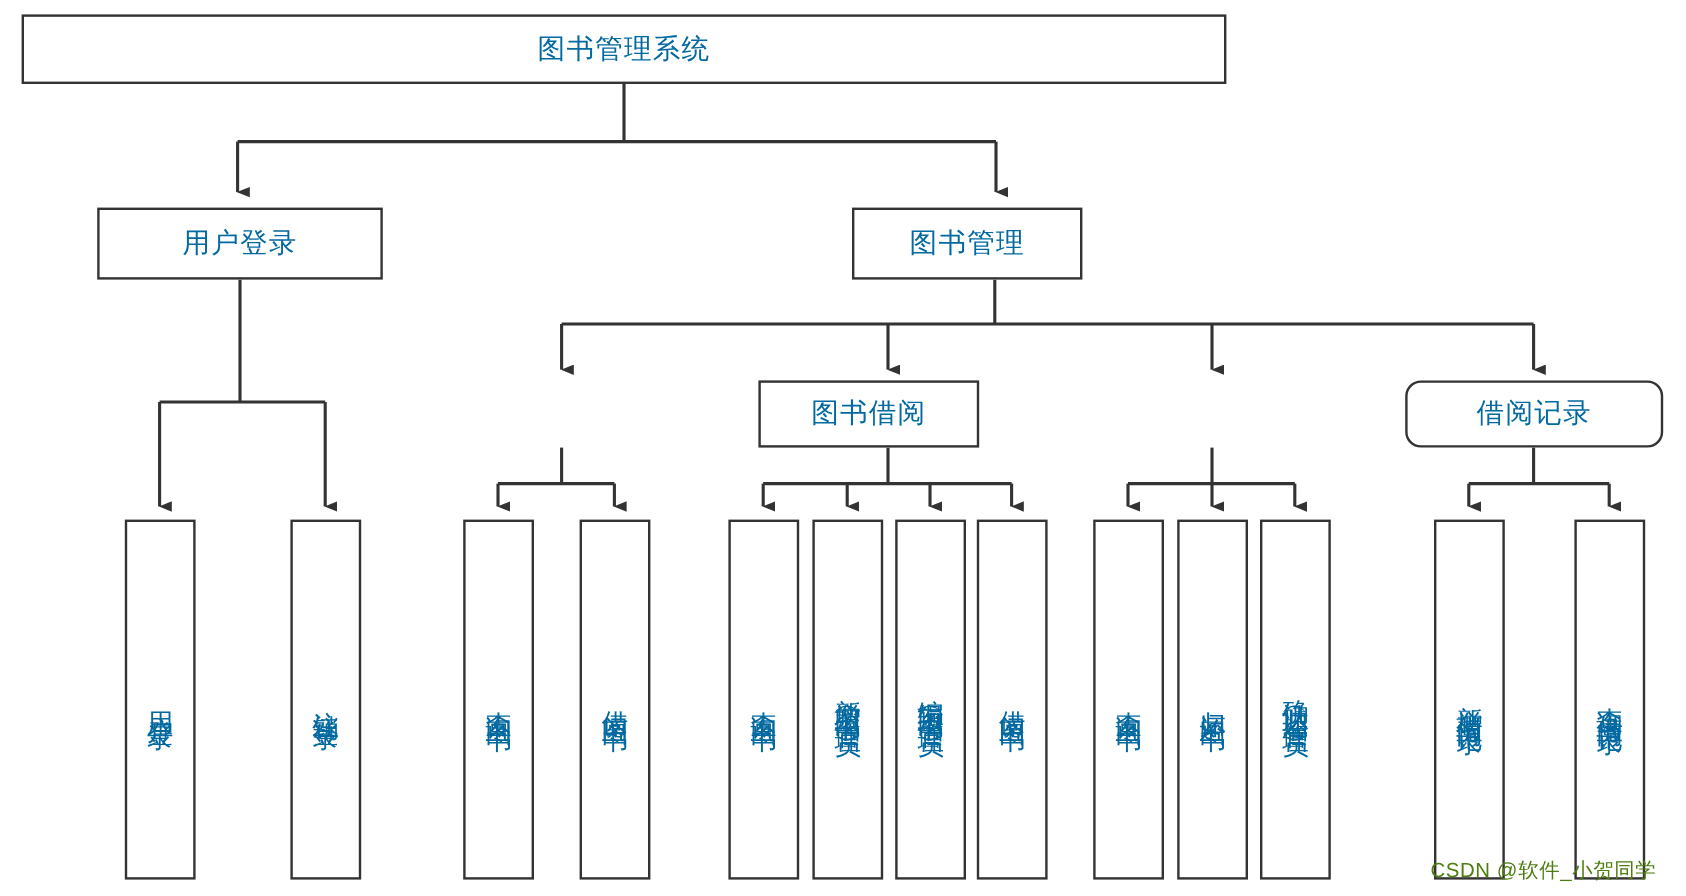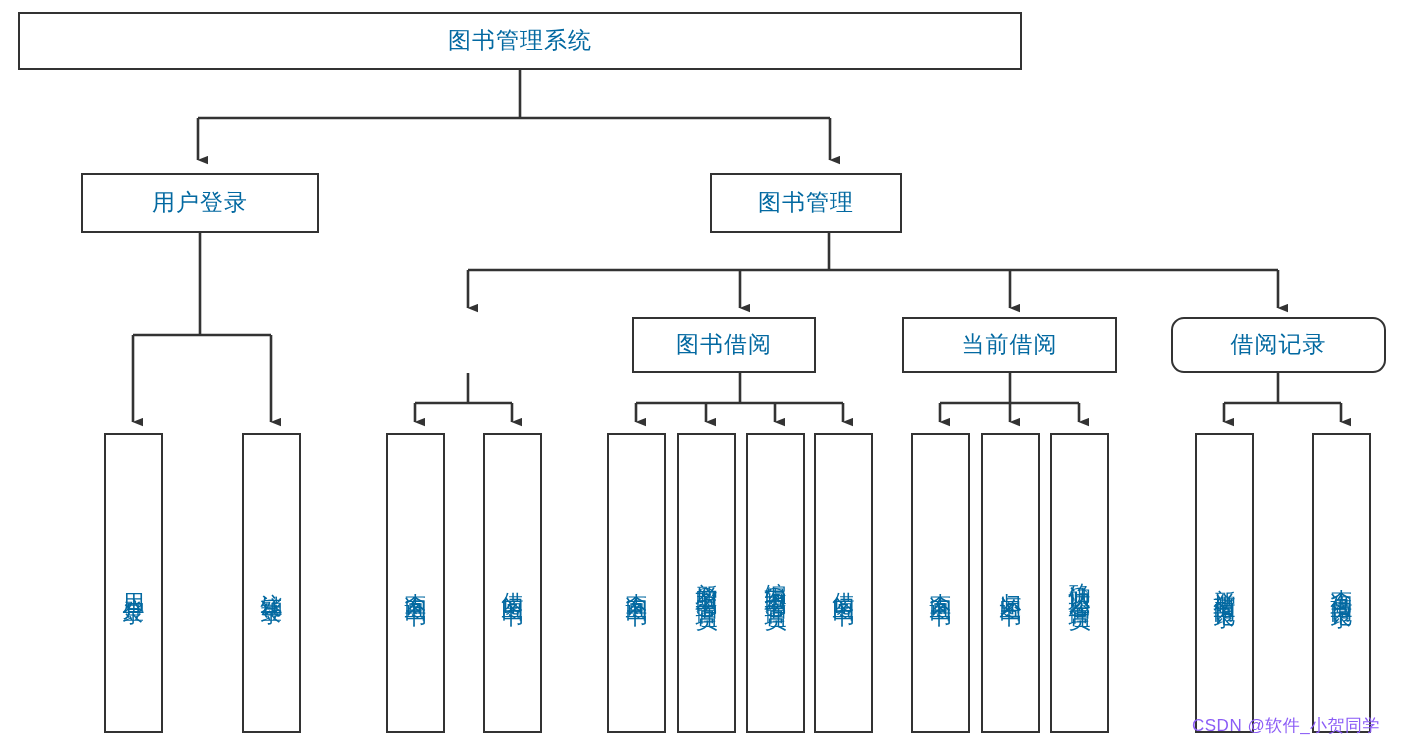--- a/index.html
+++ b/index.html
@@ -45,21 +45,21 @@
   }
   .node.vert .vtext {
     writing-mode: vertical-rl;
     text-orientation: upright;
     letter-spacing: 4px;
     white-space: nowrap;
     line-height: 1;
   }
   .watermark {
     position: absolute;
-    color: #8b5cf6;
+    color: #4d7c0f;
     font-size: 17px;
     letter-spacing: 0.5px;
     white-space: nowrap;
     user-select: none;
     text-align: right;
   }
 </style>
 </head>
 <body>
 
@@ -122,23 +122,20 @@
   <div class="node horiz" style="left:81px; top:173px; width:238px; height:60px;">
     <span>用户登录</span>
   </div>
   <div class="node horiz" style="left:710px; top:173px; width:192px; height:60px;">
     <span>图书管理</span>
   </div>
 
   <div class="node horiz" style="left:632px; top:317px; width:184px; height:56px;">
     <span>图书借阅</span>
   </div>
-  <div class="node horiz" style="left:902px; top:317px; width:215px; height:56px;">
-    <span>当前借阅</span>
-  </div>
   <div class="node horiz" style="left:1171px; top:317px; width:215px; height:56px;border-radius:13px;">
     <span>借阅记录</span>
   </div>
 
   <div class="node vert" style="left:104px; top:433px; width:59px; height:300px;">
     <span class="vtext">用户登录</span>
   </div>
   <div class="node vert" style="left:242px; top:433px; width:59px; height:300px;">
     <span class="vtext">注销登录</span>
   </div>

